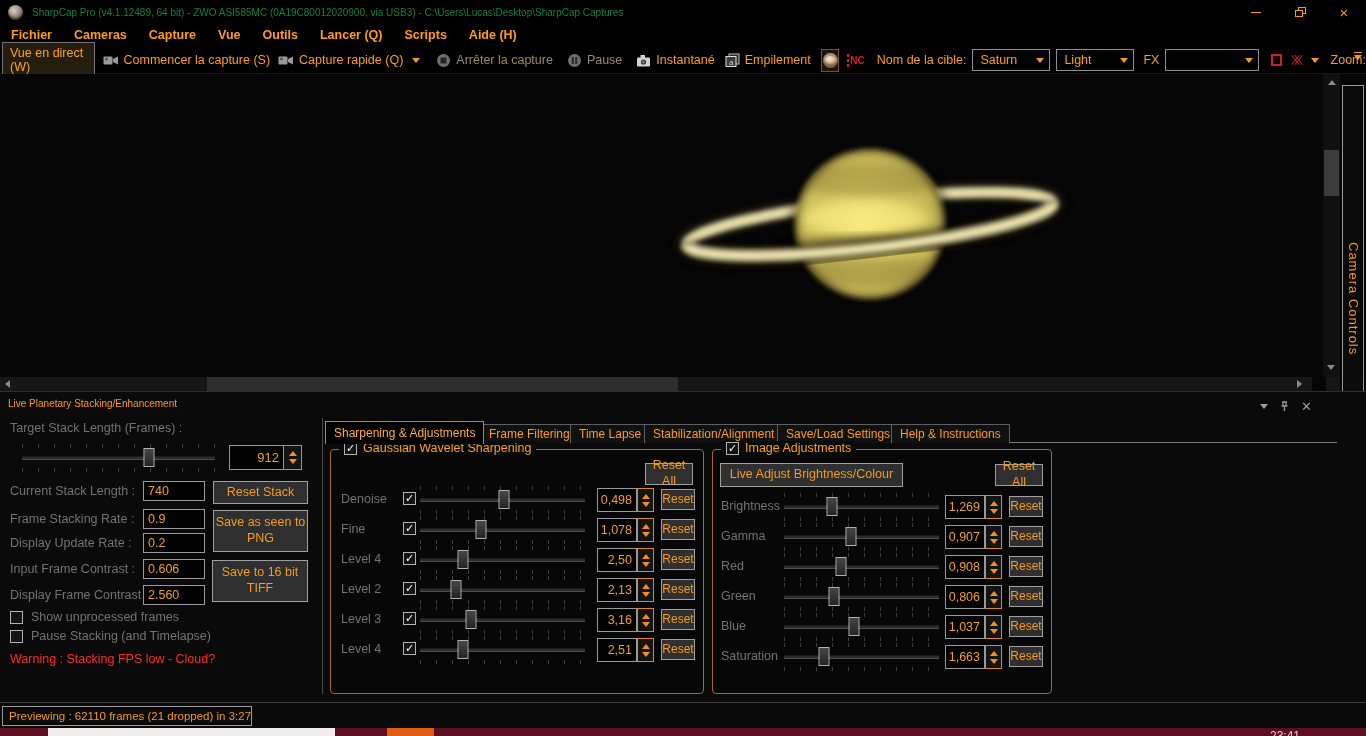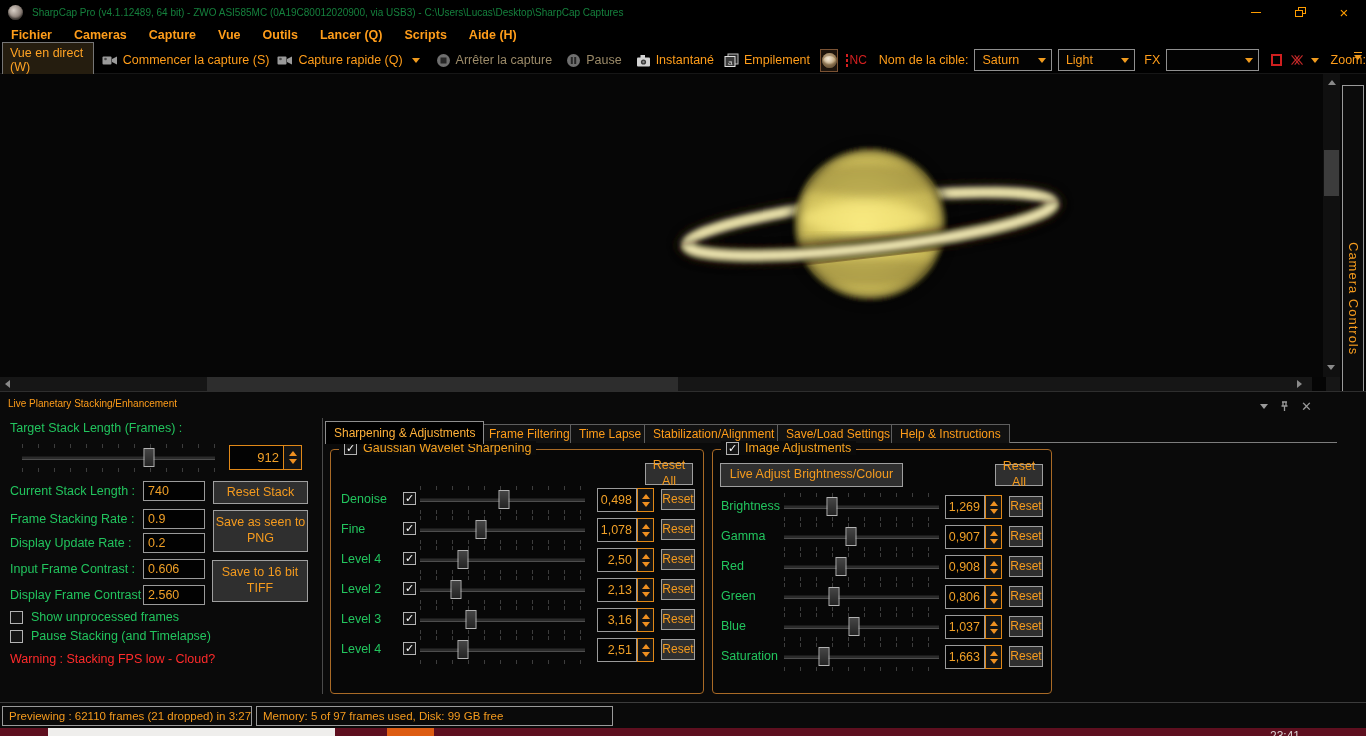--- a/index.html
+++ b/index.html
@@ -29,21 +29,21 @@
   .tb-btn.disabled { color:#9b8a68; }
   .live-btn { margin-left:2px; height:36px; padding:0 7px; border:1px solid #757575; background:#251d0f; display:flex; align-items:center; color:#ffa324; }
   .icon-svg { display:block; }
   .dd-arrow { width:0; height:0; border-left:4px solid transparent; border-right:4px solid transparent; border-top:5px solid #f09b1e; display:inline-block; margin-left:4px; }
   .combo { height:22px; background:#030303; border:1px solid #8f8f8f; display:flex; align-items:center; justify-content:space-between; padding:0 5px 0 7px; color:#ff9d1a; }
   .combo .dd-arrow { margin-left:8px; }
   .planet-btn { width:23px; height:23px; border:1px solid #7a5233; background:#1d140c; display:flex; align-items:center; justify-content:center; margin-left:10px; }
   .planet-core { width:15px; height:15px; border-radius:50%;
     background:radial-gradient(circle at 42% 38%, #f2e9da, #c3a87c 55%, #6e5639);
     box-shadow:inset 0 3px 0 rgba(90,60,30,.35), inset 0 -4px 2px rgba(60,40,20,.5); }
-  .inc-icon { display:flex; align-items:center; margin-left:8px; color:#d42020; font-weight:normal; font-size:12px; }
+  .inc-icon { display:flex; align-items:center; margin-left:8px; color:#d42020; font-weight:bold; font-size:10px; }
   .inc-bar { width:2px; height:13px; background:repeating-linear-gradient(#d42020 0 3px, transparent 3px 5px); margin-right:1px; }
   .redrect-icon { width:13px; height:12px; border:2px solid #cf1f1f; margin-left:12px; }
   .overflow-btn { position:absolute; right:2px; top:5px; width:12px; display:flex; flex-direction:column; align-items:center; gap:2px; }
   .overflow-btn .bar { width:8px; height:1px; background:#f09b1e; }
   
   .viewport { position:absolute; left:0; top:74px; width:1366px; height:303px; background:#060606; overflow:hidden; }
   .vscroll { position:absolute; left:1323px; top:74px; width:17px; height:303px; background:#101010; }
   .vscroll .thumb { position:absolute; left:1px; top:76px; width:15px; height:46px; background:#3c3c3c; }
   .chev { width:0; height:0; border-left:4px solid transparent; border-right:4px solid transparent; }
   .chev.up { border-bottom:5px solid #8a8a8a; margin:6px auto; }
@@ -55,21 +55,21 @@
   .scroll-corner { position:absolute; right:14px; top:0; width:14px; height:14px; background:#050505; }
   .cam-tab { position:absolute; left:1342px; top:85px; width:22px; height:427px; border:1px solid #9a9a9a; background:#0b0b0b; display:flex; align-items:center; justify-content:center; }
   .cam-tab span { writing-mode:vertical-rl; font-size:13px; color:#f59b1e; letter-spacing:1px; }
   
   .panel { position:absolute; left:0; top:391px; width:1366px; height:311px; background:#0a0a0a; border-top:1px solid #2e2e2e; }
   .panel-header { position:absolute; left:0; top:4px; width:1340px; height:20px; }
   .panel-title { position:absolute; left:8px; top:2px; font-size:10px; color:#ff9d1a; }
   .ph-icons { position:absolute; right:28px; top:5px; display:flex; gap:12px; align-items:center; }
   .ph-chevron { width:0; height:0; border-left:4px solid transparent; border-right:4px solid transparent; border-top:5px solid #9a9a9a; }
   .ph-close { color:#9a9a9a; font-size:13px; line-height:10px; }
-  .label { font-size:12.5px; color:#22c55e; white-space:nowrap; }
+  .label { font-size:12.5px; color:#737373; white-space:nowrap; }
   .valbox { background:#020202; border:1px solid #9a9a9a; color:#f0a028; font-size:12.5px; display:flex; align-items:center; }
   .valbox.left { padding-left:4px; }
   .btn { background:#2f2f2f; border:1px solid #9f9f9f; color:#f59b1e; font-size:12.5px; display:flex; align-items:center; justify-content:center; text-align:center; line-height:1.25; }
   .cb { width:13px; height:13px; border:1px solid #b3b3b3; background:#141414; color:#fff; font-size:11px; line-height:11px; text-align:center; flex:none; }
   
   .slider { position:absolute; height:28px; }
   .slider .ticks { position:absolute; left:0; right:0; height:4px; background:repeating-linear-gradient(90deg,#3d3d3d 0 1px, transparent 1px 16px); }
   .slider .ticks.top { top:0; }
   .slider .ticks.bottom { bottom:0; }
   .slider .track { position:absolute; left:0; right:0; top:12px; height:4px; background:#2b2b2b; border-top:1px solid #1a1a1a; border-bottom:1px solid #4d4d4d; }
@@ -611,23 +611,20 @@
           </span>
         <div class="btn" style="left:296px;">Reset</div>
       </div>
     </div>
   </div>
 
   <div class="statusbar">
     <div class="status-box" style="left:2px; width:250px;">
       <span>Previewing : 62110 frames (21 dropped) in 3:27:05,5, 9,7 fps</span>
     </div>
-    <div class="status-box" style="left:256px; width:357px;">
-      <span>Memory: 5 of 97 frames used, Disk: 99 GB free</span>
-    </div>
   </div>
 
   <div class="taskbar">
     <div class="tb-seg-light"></div>
     <div class="tb-seg-orange"></div>
     <span class="tb-clock">23:41</span>
   </div>
 
 </div>
 

